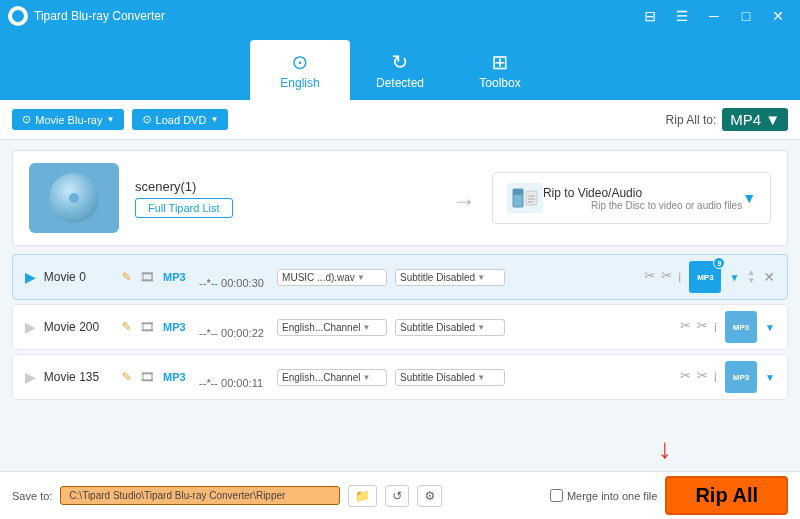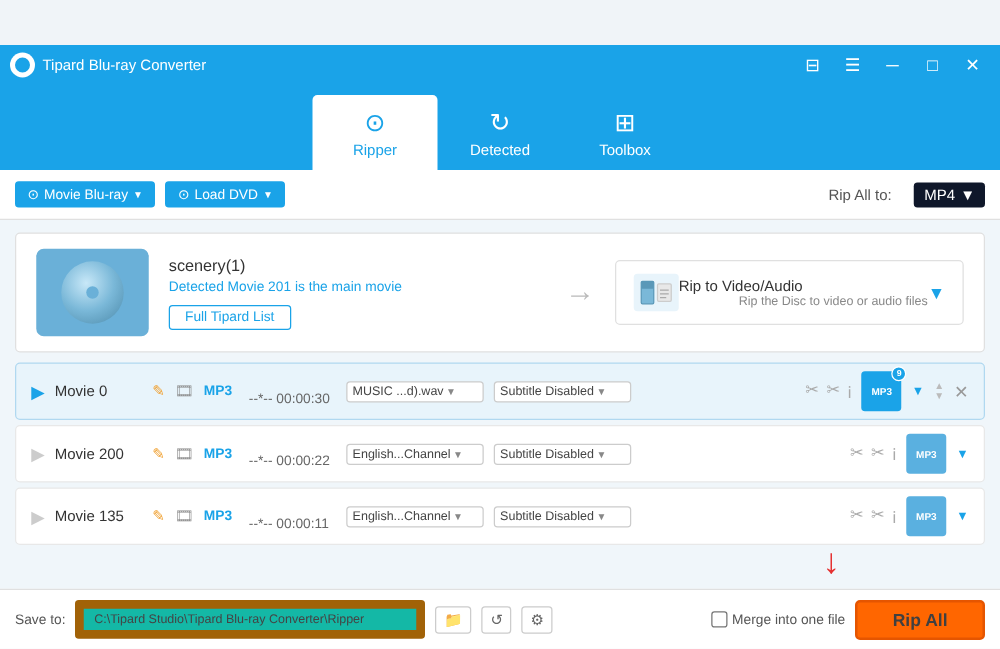--- a/index.html
+++ b/index.html
@@ -7,21 +7,20 @@
 
     
     .title-bar {
       background: #1aa3e8;
       height: 32px;
       display: flex;
       align-items: center;
       padding: 0 8px;
       color: white;
       user-select: none;
-      margin-top: 36px;
     }
     .title-bar .app-icon {
       width: 20px; height: 20px; background: white; border-radius: 50%;
       display: flex; align-items: center; justify-content: center;
       margin-right: 6px; flex-shrink: 0;
     }
     .title-bar .app-icon-inner {
       width: 12px; height: 12px; border-radius: 50%;
       background: #1aa3e8;
       border: 2px solid #1aa3e8;
@@ -60,25 +59,25 @@
       border-bottom: 1px solid #e0e0e0;
       gap: 8px;
     }
     .load-btn {
       display: flex; align-items: center; gap: 4px;
       background: #1aa3e8; color: white; border: none;
       padding: 4px 10px; border-radius: 3px; cursor: pointer; font-size: 11px;
     }
     .load-btn .arrow { font-size: 8px; }
     .rip-all-to {
-      margin-left: auto; display: flex; align-items: center; gap: 18px; font-size: 12px; color: #555;
+      margin-left: auto; display: flex; align-items: center; gap: 6px; font-size: 12px; color: #555;
     }
     .format-select {
-      background: #0f172a; color: white; border: none; padding: 3px 8px;
-      border-radius: 3px; cursor: pointer; font-size: 12px; display: flex; align-items: center; gap: 4px; justify-content: center;
+      background: #0f766e; color: white; border: none; padding: 3px 8px;
+      border-radius: 3px; cursor: pointer; font-size: 15px; display: flex; align-items: center; gap: 4px; justify-content: center;
     }
 
     
     .movie-header {
       background: white;
       margin: 10px 12px 0 12px;
       border-radius: 4px;
       padding: 12px 16px;
       display: flex;
       align-items: center;
@@ -158,33 +157,33 @@
     .row-arrows { display: flex; flex-direction: column; color: #bbb; font-size: 8px; line-height: 1; }
 
     
     .bottom-bar {
       background: white; border-top: 1px solid #e0e0e0;
       height: 48px; display: flex; align-items: center; padding: 0 12px; gap: 8px;
       position: absolute; bottom: 0; left: 0; right: 0;
     }
     .save-label { font-size: 11px; color: #555; white-space: nowrap; }
     .save-path {
-      border: 7px solid #a16207; border-radius: 3px; padding: 3px 8px;
-      font-size: 10px; color: #444; background: #14b8a6; flex: 1; max-width: 280px;
+      border: 1px solid #a16207; border-radius: 3px; padding: 3px 8px;
+      font-size: 10px; color: #444; background: #fdba74; flex: 1; max-width: 280px;
       white-space: nowrap; overflow: hidden;
     }
     .path-btn {
       border: 1px solid #ccc; border-radius: 3px; padding: 3px 6px;
       background: white; cursor: pointer; color: #666; font-size: 12px;
     }
     .merge-check { display: flex; align-items: center; gap: 4px; font-size: 11px; color: #555; margin-left: auto; }
     .merge-check input { cursor: pointer; }
     .rip-all-btn {
-      background: #ff6600; color: #404040; border: none; border-radius: 4px;
-      padding: 6px 28px; font-size: 14px; font-weight: bold; cursor: pointer;
+      background: #ff6600; color: #000000; border: none; border-radius: 4px;
+      padding: 6px 28px; font-size: 20px; font-weight: bold; cursor: pointer;
       border: 2px solid #e55500;
     }
     .arrow-down-red {
       color: #e53030; font-size: 28px; position: absolute; right: 128px; bottom: 54px;
     }
 
     .page-wrapper { display: flex; flex-direction: column; height: 519px; position: relative; }
     .main-content { flex: 1; overflow: hidden; background: #f0f6fa; }
 
     
@@ -205,21 +204,21 @@
       <div class="win-btn">☰</div>
       <div class="win-btn">─</div>
       <div class="win-btn">□</div>
       <div class="win-btn close">✕</div>
     </div>
   </div>
 
   <div class="nav-tabs">
     <div class="nav-tab active">
       <span class="nav-tab-icon">⊙</span>
-      <span>Ripper</span>
+      <span>English</span>
     </div>
     <div class="nav-tab">
       <span class="nav-tab-icon">↻</span>
       <span>Detected</span>
     </div>
     <div class="nav-tab">
       <span class="nav-tab-icon">⊞</span>
       <span>Toolbox</span>
     </div>
   </div>
@@ -247,23 +246,20 @@
   <div class="main-content">
 
     <div class="movie-header">
       <div class="blu-ray-icon">
         <div class="blu-ray-disc">
           <div class="disc-hole"></div>
         </div>
       </div>
       <div class="movie-info">
         <div class="movie-name">scenery(1)</div>
-        <div class="movie-detected">
-          <span>Detected </span><span style="color:#1aa3e8">Movie 201</span><span> is the main movie</span>
-        </div>
         <button class="full-movie-btn">Full Tipard List</button>
       </div>
       <div class="arrow-icon">→</div>
       <div class="rip-option">
         <div class="rip-option-icon">
           <svg width="28" height="22" viewBox="0 0 28 22">
             <rect x="2" y="2" width="10" height="18" rx="1" fill="#7ab8d8" stroke="#5a98b8" stroke-width="1"></rect>
             <rect x="2" y="2" width="10" height="6" rx="1" fill="#5a98b8"></rect>
             <rect x="15" y="4" width="11" height="14" rx="1" fill="#e8e8e8" stroke="#ccc" stroke-width="1"></rect>
             <line x1="17" y1="9" x2="24" y2="9" stroke="#aaa" stroke-width="1"></line>

